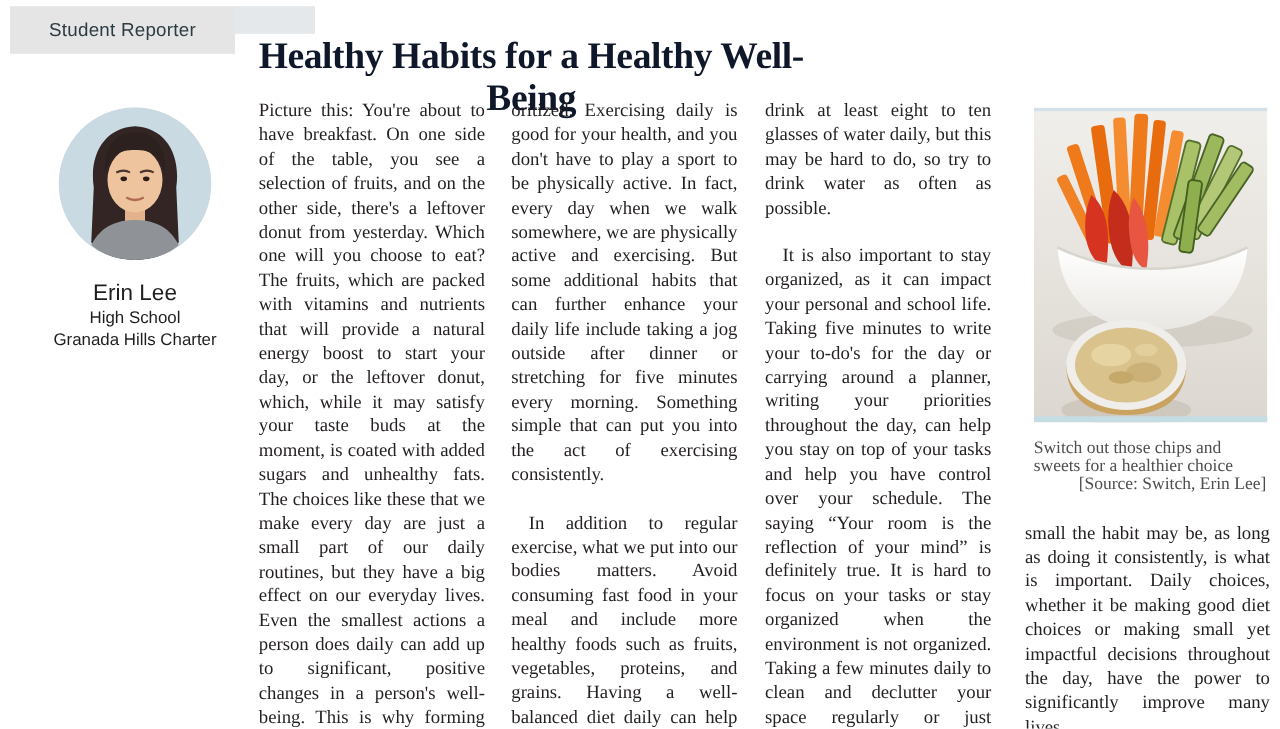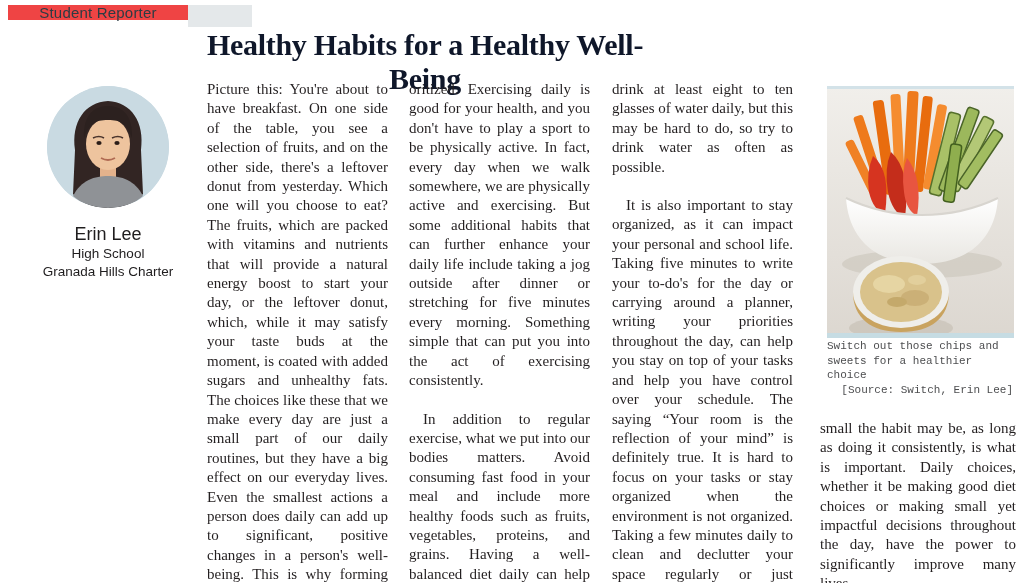--- a/index.html
+++ b/index.html
@@ -2,22 +2,22 @@
 <html><head>
 <meta charset="utf-8">
 <style>
   html,body { margin:0; padding:0; background:#ffffff; }
   .page {
     position:relative; width:1024px; height:583px; background:#ffffff;
     font-family:"Liberation Serif", serif; color:#231f20; overflow:hidden;
   }
   
   .banner {
-    position:absolute; left:8px; top:5px; width:180px; height:15px;
-    background:#ef4444; display:flex; align-items:center; justify-content:center;
+    position:absolute; left:8px; top:5px; width:180px; height:38px;
+    background:#e5e5e5; display:flex; align-items:center; justify-content:center;
   }
   .banner span {
     font-family:"Liberation Sans", sans-serif; font-size:15px; color:#2c3c43; letter-spacing:0.2px;
   }
   .banner-tab {
     position:absolute; left:188px; top:5px; width:64px; height:22px; background:#e4e8ea;
   }
   
   .title {
     position:absolute; left:200px; top:28px; width:450px; margin:0;
@@ -45,22 +45,22 @@
   .col-3 { left:612px; }
   .para { margin:0; text-align:justify; }
   .para + .para { margin-top:19px; }
   .indent { text-indent:14px; }
   
   .right-col { position:absolute; left:820px; top:86px; width:196px; }
   .photo {
     position:relative; margin-left:7px; width:187px; height:252px; overflow:hidden;
   }
   .caption-wrap {
-    margin-left:7px; margin-top:1px; width:186px;
-    font-family:Liberation Mono, monospace; font-size:11px; line-height:14.5px; color:#4d4e50;
+    margin-left:7px; margin-top:14px; width:186px;
+    font-family:Liberation Serif, serif; font-size:14px; line-height:14.5px; color:#4d4e50;
   }
   .caption-source { text-align:right; }
   .right-col .para { margin-left:0; margin-top:22px; font-size:15px; line-height:19.4px; }
 </style>
 </head>
 <body>
 
 <div class="page">
 
   <div class="banner">

